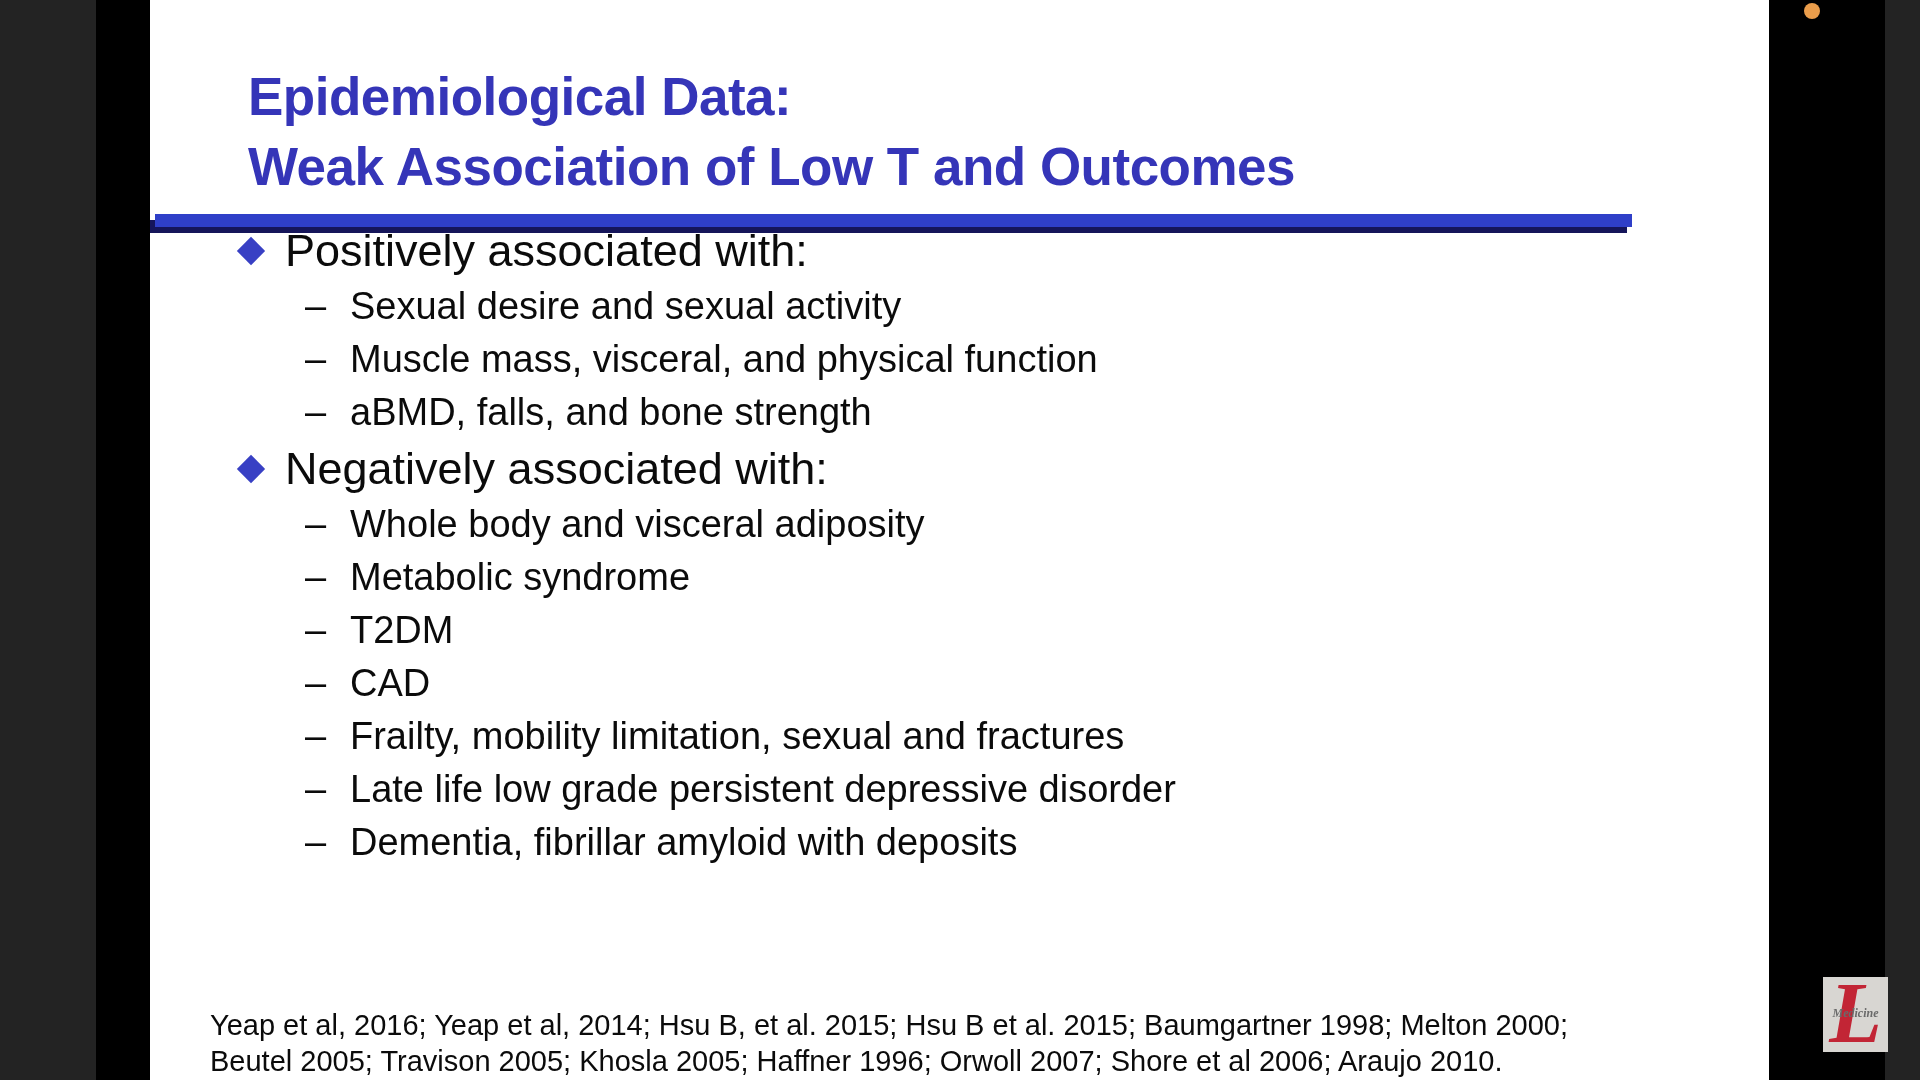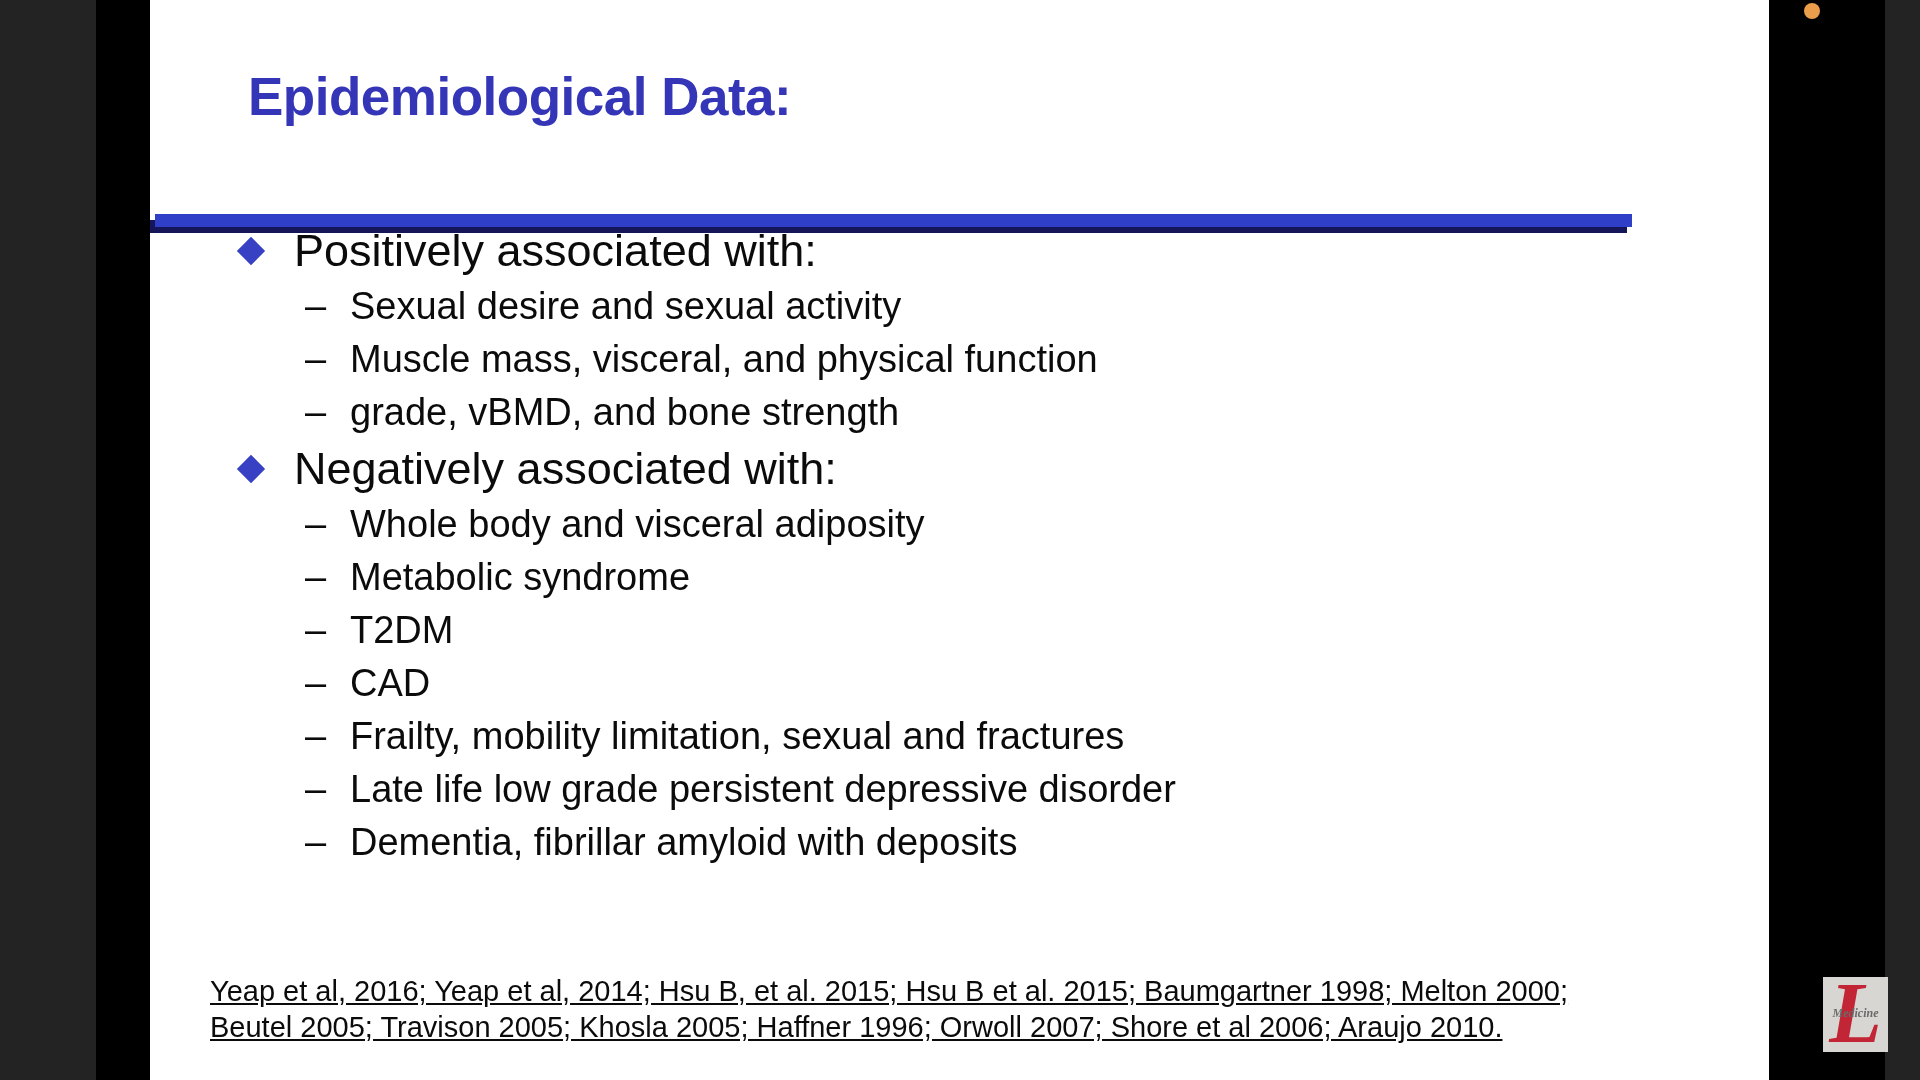--- a/index.html
+++ b/index.html
@@ -8,28 +8,28 @@
   .video-frame{position:absolute;left:96px;top:0;width:1789px;height:1080px;background:#000;}
   .slide{position:absolute;left:54px;top:0;width:1619px;height:1080px;background:#ffffff;color:#0b0b0b;}
 
   .title{position:absolute;left:98px;top:62px;font-size:53px;line-height:70px;
          font-weight:bold;color:#3535B8;letter-spacing:-0.5px;}
 
   .rule{position:absolute;left:5px;top:214px;width:1477px;height:13px;background:#2F3FC8;
         box-shadow:-5px 6px 0 #15155A;}
 
   .content{position:absolute;left:82px;top:221px;width:1500px;}
-  .main-item{display:flex;align-items:center;height:59px;font-size:45px;color:#0b0b0b;gap:9px;}
+  .main-item{display:flex;align-items:center;height:59px;font-size:45px;color:#0b0b0b;}
   .diamond{width:20px;height:20px;background:#3840C4;transform:rotate(45deg);
            margin:0 24px 0 9px;flex:0 0 auto;}
   .sub-item{display:flex;align-items:center;height:53px;font-size:38px;color:#0b0b0b;
             padding-left:73px;}
   .dash{display:inline-block;width:45px;flex:0 0 auto;}
 
-  .citation{position:absolute;left:60px;top:973px;font-size:29px;line-height:36px;color:#0b0b0b;text-decoration:underline;}
+  .citation{position:absolute;left:60px;top:1007px;font-size:29px;line-height:36px;color:#0b0b0b;}
 
   .orange-dot{position:absolute;left:1804px;top:3px;width:16px;height:16px;border-radius:50%;
               background:#EA9D4B;}
 
   .logo{position:absolute;left:1823px;top:977px;width:65px;height:75px;background:#D8D6D2;
         overflow:hidden;}
   .logo-letter{position:absolute;left:0;top:-14px;width:65px;text-align:center;
                font-family:"Liberation Serif",serif;font-style:italic;font-weight:bold;
                font-size:86px;color:#C22535;}
   .logo-text{position:absolute;left:0;top:29px;width:65px;text-align:center;
@@ -39,41 +39,42 @@
 </head>
 <body>
 
 <div class="screen">
 
   <div class="video-frame">
     <div class="slide">
 
       <div class="title">
         <div>Epidemiological Data:</div>
+        <div>Weak Association of Low T and Outcomes</div>
       </div>
 
       <div class="rule"></div>
 
       <div class="content">
 
         <div class="main-item">
           <span class="diamond"></span>
           <span>Positively associated with:</span>
         </div>
         <div class="sub-item">
           <span class="dash">–</span>
           <span>Sexual desire and sexual activity</span>
         </div>
         <div class="sub-item">
           <span class="dash">–</span>
           <span>Muscle mass, visceral, and physical function</span>
         </div>
         <div class="sub-item">
           <span class="dash">–</span>
-          <span>grade, vBMD, and bone strength</span>
+          <span>aBMD, falls, and bone strength</span>
         </div>
 
         <div class="main-item">
           <span class="diamond"></span>
           <span>Negatively associated with:</span>
         </div>
         <div class="sub-item">
           <span class="dash">–</span>
           <span>Whole body and visceral adiposity</span>
         </div>

